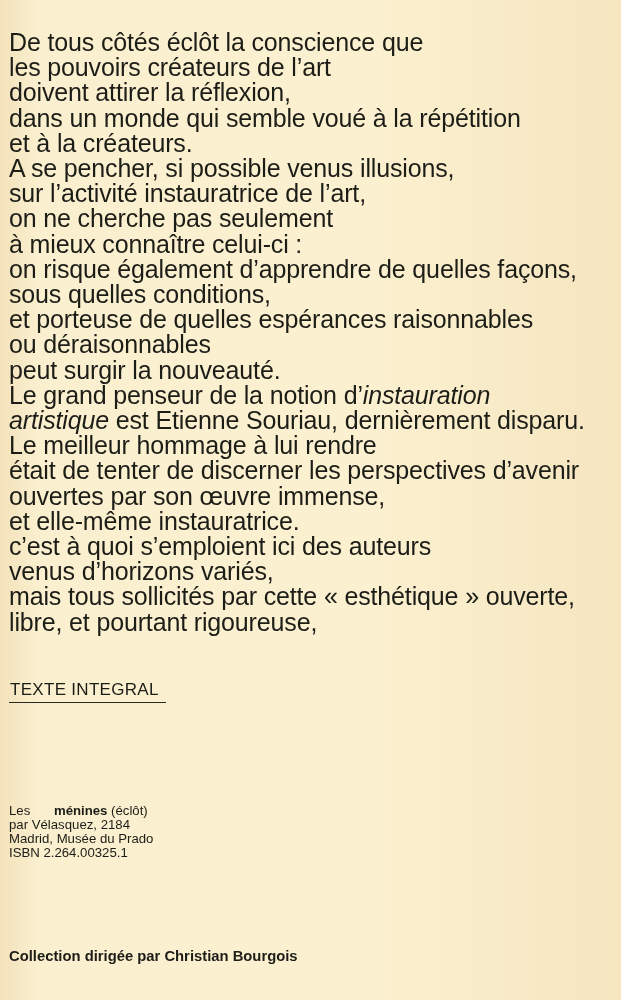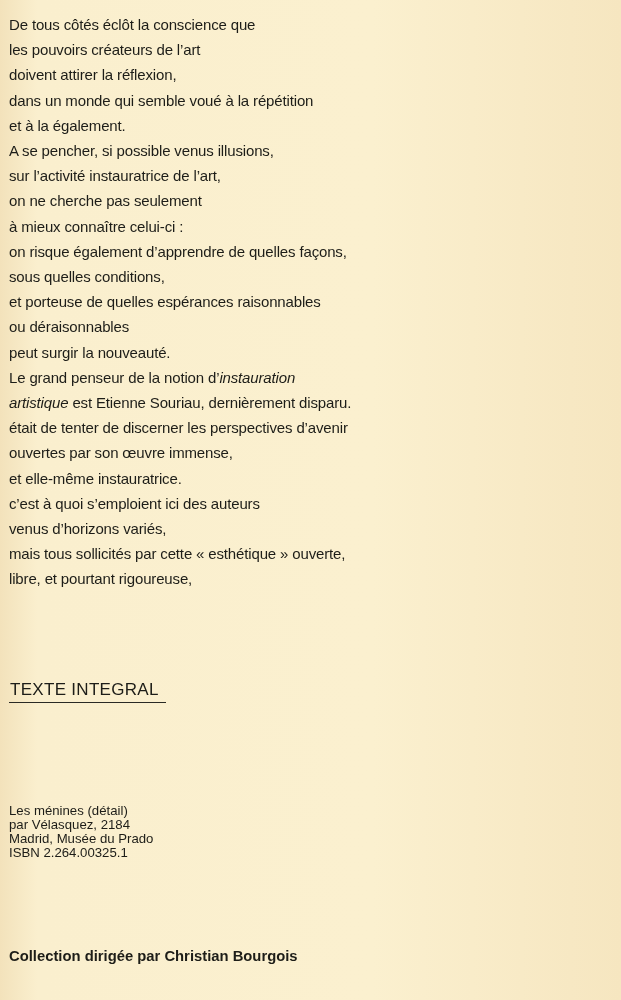--- a/index.html
+++ b/index.html
@@ -5,79 +5,80 @@
     html, body { margin: 0; padding: 0; }
     body {
       width: 621px; height: 1000px; overflow: hidden;
       background: #f9ecc8;
       background-image: linear-gradient(90deg, #f3e2bb 0%, #faefce 6%, #fbf0cf 60%, #f6e6c0 100%);
       color: #1d1d18;
       font-family: "Liberation Sans", sans-serif;
       position: relative;
     }
     .blurb {
-      position: absolute; left: 9px; top: 12px;
-      font-size: 15px; line-height: 25.2px;
+      position: absolute; left: 9px; top: 30px;
+      font-size: 25px; line-height: 25.2px;
       letter-spacing: -0.15px;
       white-space: nowrap;
     }
     .blurb .line { display: block; }
     .blurb em { font-style: italic; }
     .rule {
       position: absolute; left: 9px; top: 702px;
       width: 157px; height: 1px; background: #2a2a24;
     }
     .integral {
       position: absolute; left: 10px; top: 680px;
       font-size: 17px; letter-spacing: 0.3px;
     }
     .credits {
       position: absolute; left: 9px; top: 804px;
       font-size: 13.2px; line-height: 14px;
     }
     .credits .line { display: block; }
-    .credits b { font-weight: normal; }
+    .credits b { font-weight: bold; margin-left: 20px; }
     .collection {
       position: absolute; left: 9px; top: 948px;
       font-size: 14.8px; font-weight: bold;
     }
   </style>
 </head>
 <body>
 
 <div class="blurb">
   <span class="line">De tous côtés éclôt la conscience que</span>
   <span class="line">les pouvoirs créateurs de l’art</span>
   <span class="line">doivent attirer la réflexion,</span>
   <span class="line">dans un monde qui semble voué à la répétition</span>
-  <span class="line">et à la également.</span>
+  <span class="line">et à la créateurs.</span>
   <span class="line">A se pencher, si possible venus illusions,</span>
   <span class="line">sur l’activité instauratrice de l’art,</span>
   <span class="line">on ne cherche pas seulement</span>
   <span class="line">à mieux connaître celui-ci :</span>
   <span class="line">on risque également d’apprendre de quelles façons,</span>
   <span class="line">sous quelles conditions,</span>
   <span class="line">et porteuse de quelles espérances raisonnables</span>
   <span class="line">ou déraisonnables</span>
   <span class="line">peut surgir la nouveauté.</span>
   <span class="line"><span>Le grand penseur de la notion d’</span><em>instauration</em></span>
   <span class="line"><em>artistique</em><span> est Etienne Souriau, dernièrement disparu.</span></span>
+  <span class="line">Le meilleur hommage à lui rendre</span>
   <span class="line">était de tenter de discerner les perspectives d’avenir</span>
   <span class="line">ouvertes par son œuvre immense,</span>
   <span class="line">et elle-même instauratrice.</span>
   <span class="line">c’est à quoi s’emploient ici des auteurs</span>
   <span class="line">venus d’horizons variés,</span>
   <span class="line">mais tous sollicités par cette « esthétique » ouverte,</span>
   <span class="line">libre, et pourtant rigoureuse,</span>
 </div>
 
 <div class="rule"></div>
 
 <div class="integral">TEXTE  INTEGRAL</div>
 
 <div class="credits">
-  <span class="line"><span>Les </span><b>ménines</b><span> (détail)</span></span>
+  <span class="line"><span>Les </span><b>ménines</b><span> (éclôt)</span></span>
   <span class="line">par Vélasquez, 2184</span>
   <span class="line">Madrid, Musée du Prado</span>
   <span class="line">ISBN 2.264.00325.1</span>
 </div>
 
 <div class="collection">Collection dirigée par Christian Bourgois</div>
 
 </body></html>

